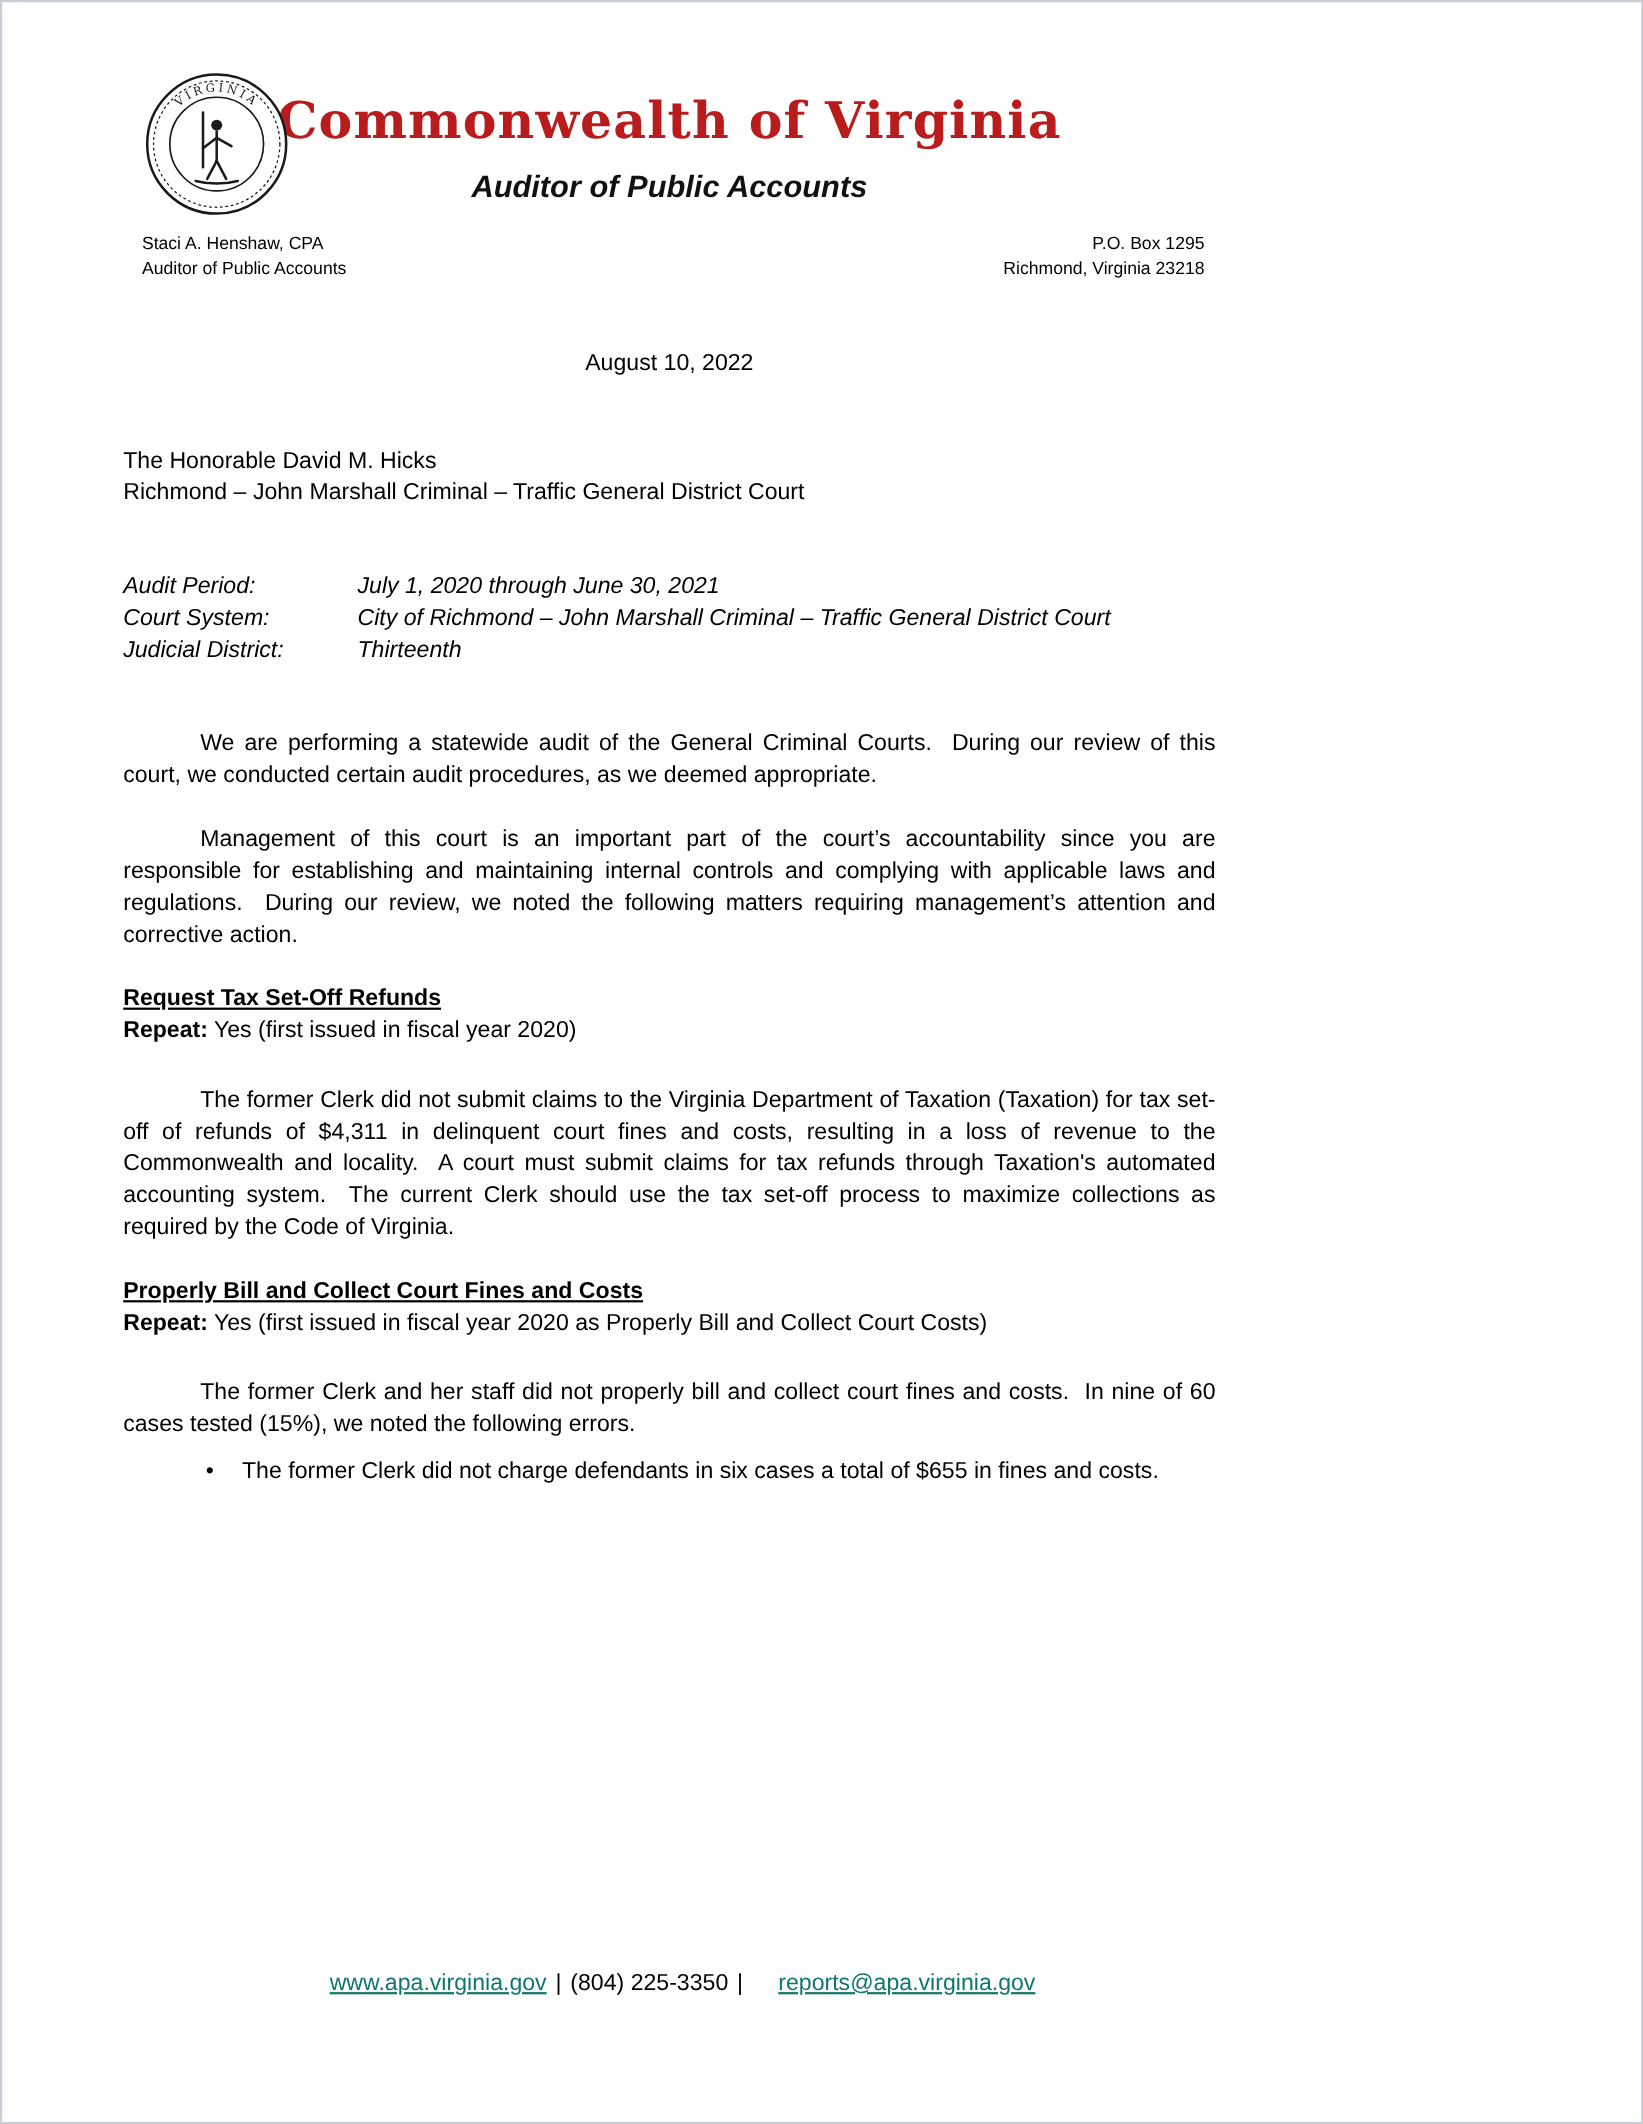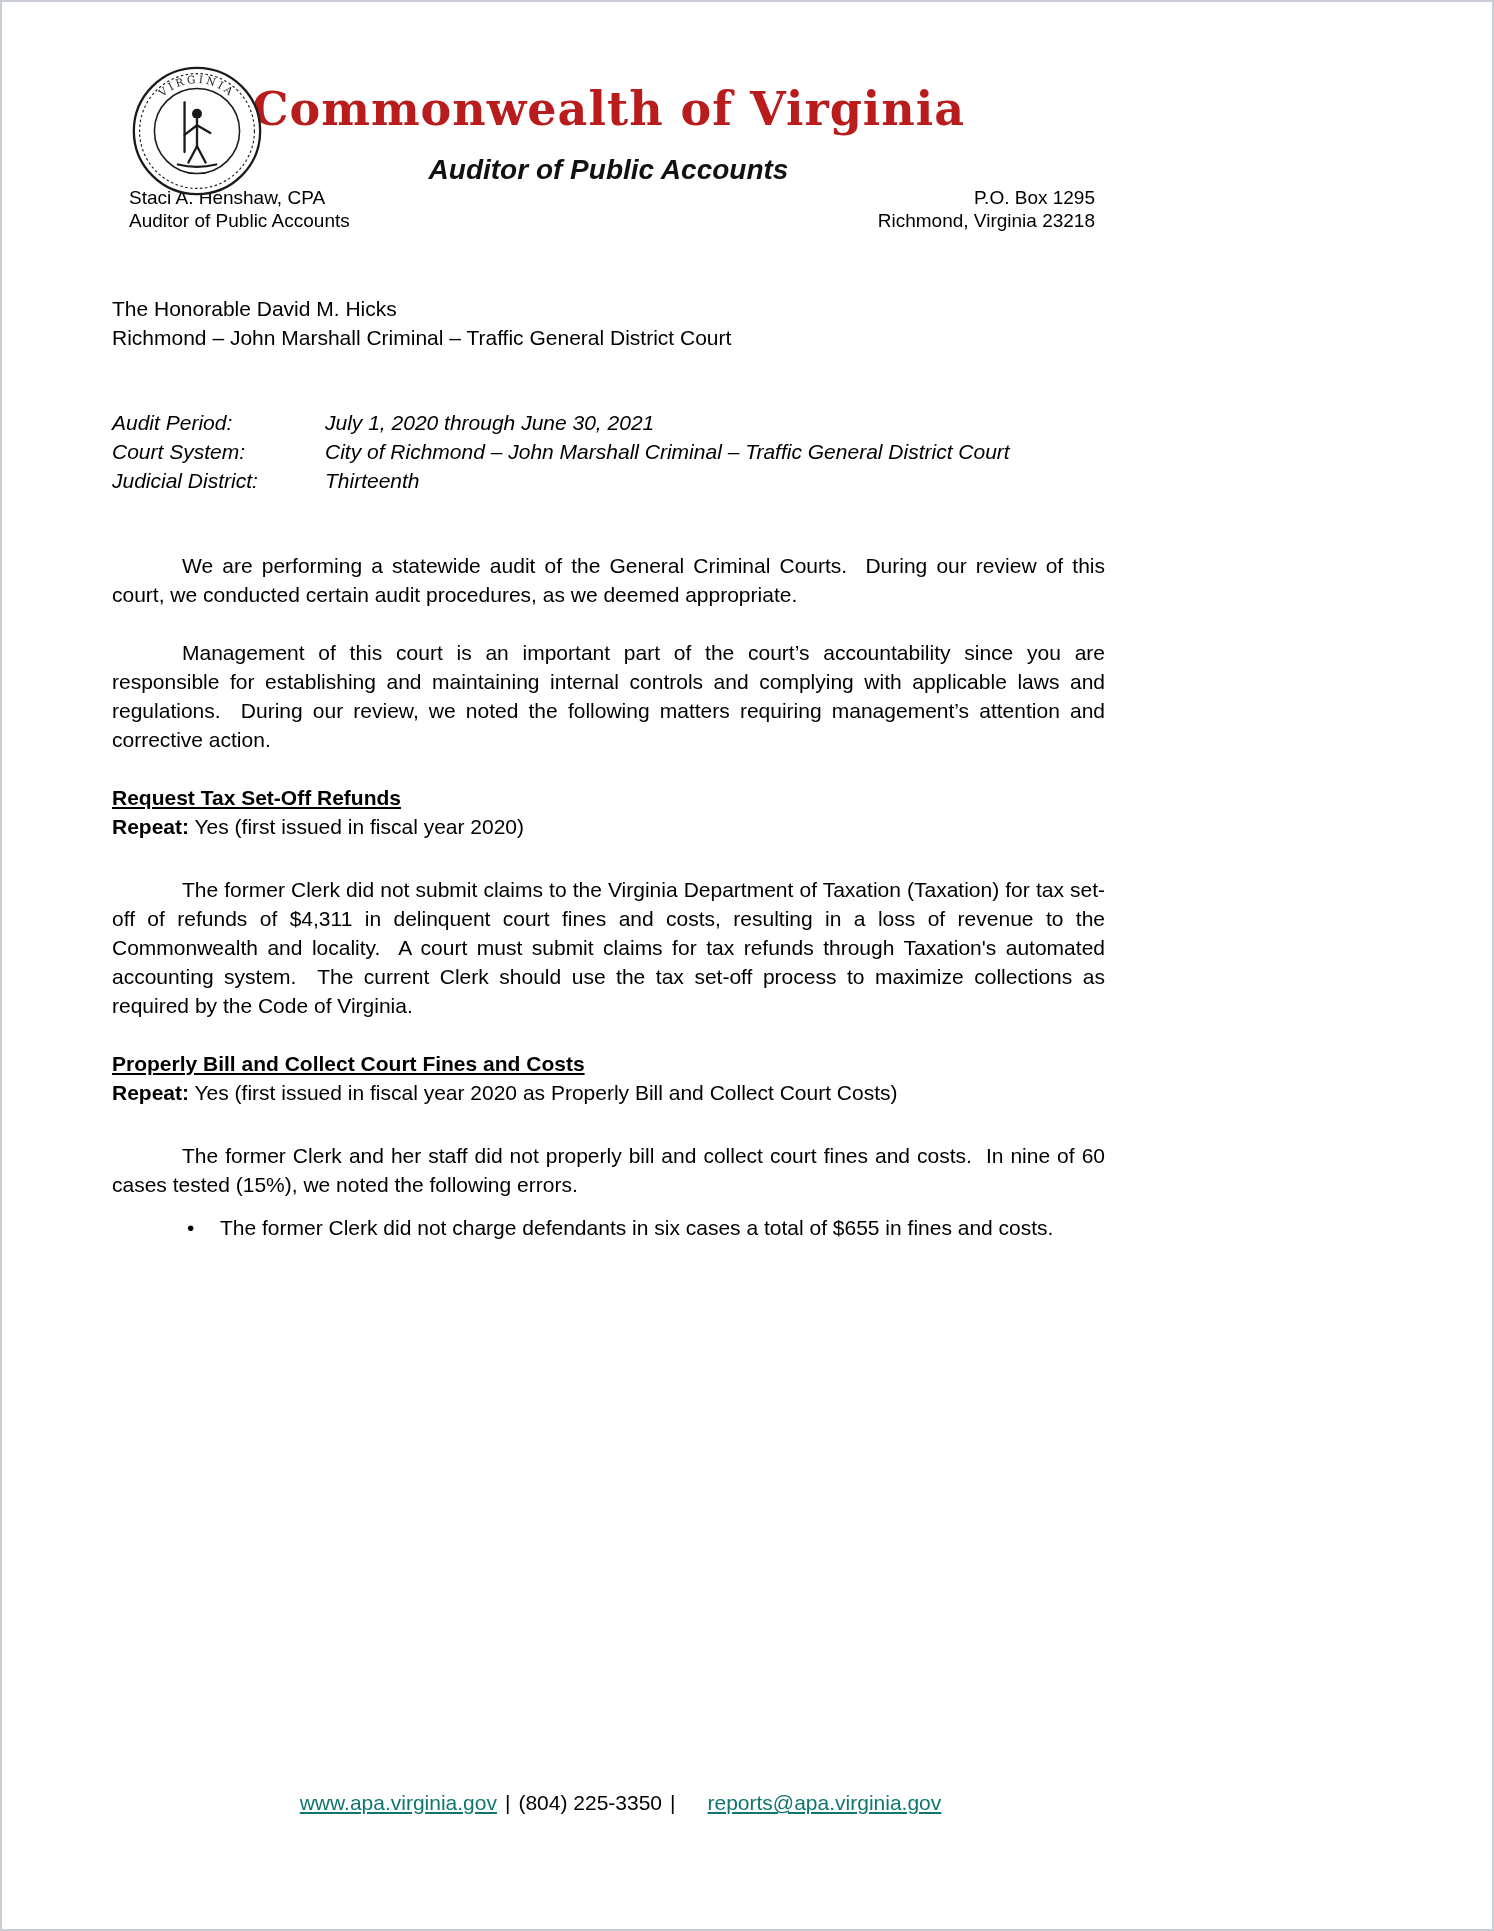--- a/index.html
+++ b/index.html
@@ -34,23 +34,24 @@
     margin-top: 18px;
     font-size: 28px;
     font-style: italic;
     font-weight: 600;
     color: #111;
   }
 
   .contact-row {
     margin-left: 127px;
     width: 966px;
+    margin-top: 24px;
     display: flex;
     justify-content: space-between;
-    font-size: 19px;
+    font-size: 16px;
     line-height: 23px;
   }
   .contact-right { text-align: right; }
 
   
   .body { margin-left: 110px; width: 993px; font-size: 21px; }
 
   .date { text-align: center; margin-top: 62px; }
 
   .recipient { margin-top: 62px; line-height: 29px; }
@@ -138,20 +139,21 @@
       </div>
       <div class="contact-right">
         <div>P.O. Box 1295</div>
         <div>Richmond, Virginia 23218</div>
       </div>
     </div>
   </header>
 
   <main class="body">
 
+    <div class="date">August 10, 2022</div>
 
     <div class="recipient">
       <div>The Honorable David M. Hicks</div>
       <div>Richmond – John Marshall Criminal – Traffic General District Court</div>
     </div>
 
     <div class="details">
       <div class="detail-row">
         <span class="detail-label">Audit Period:</span>
         <span class="detail-value">July 1, 2020 through June 30, 2021</span>

